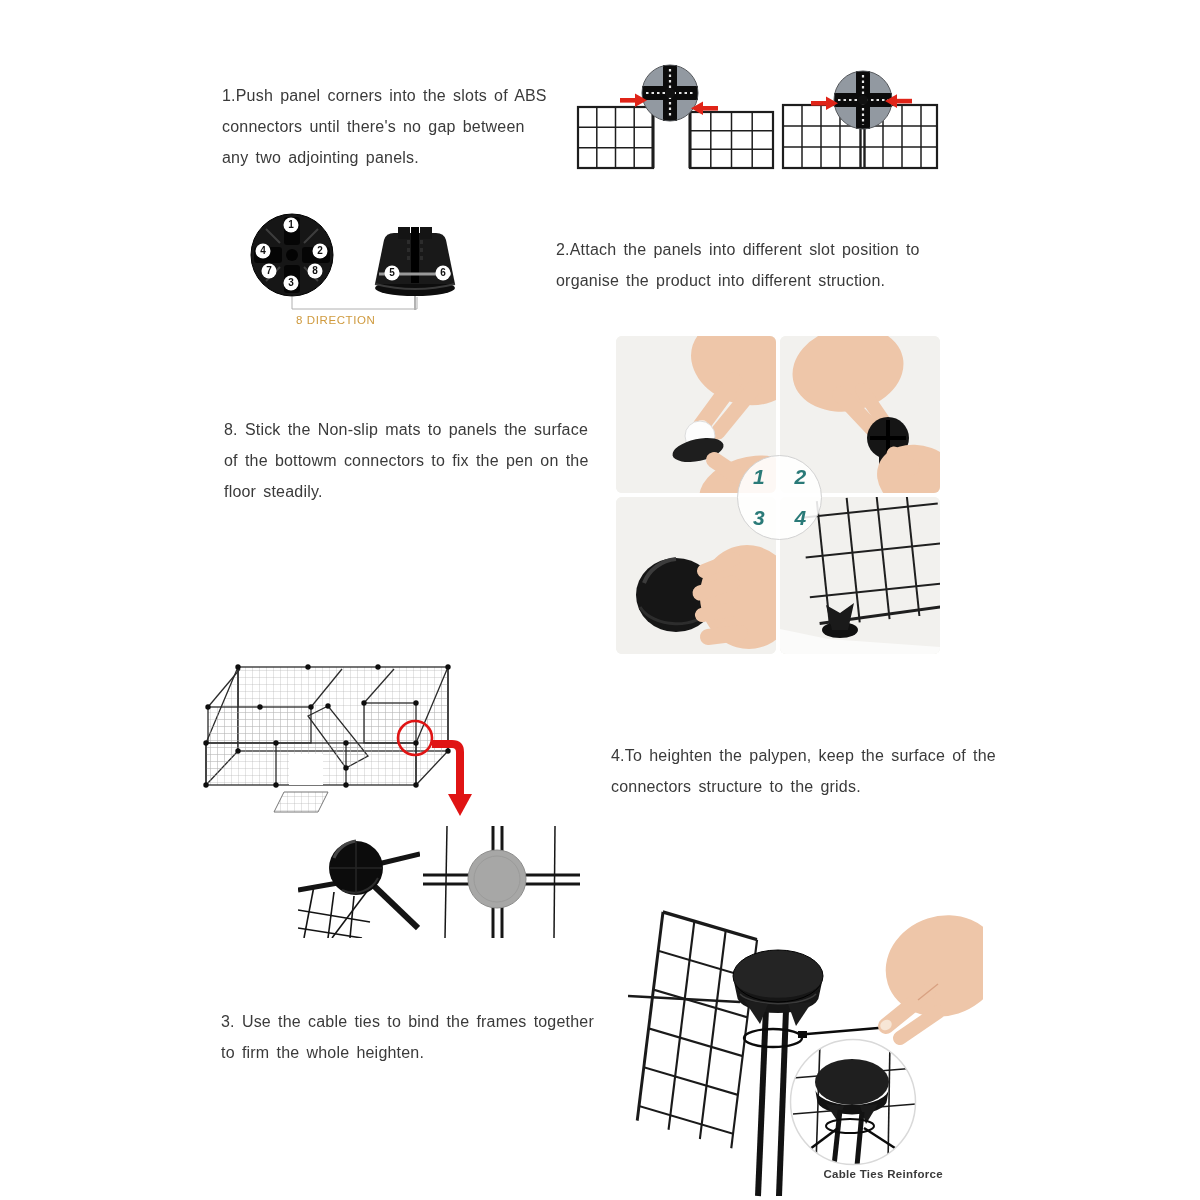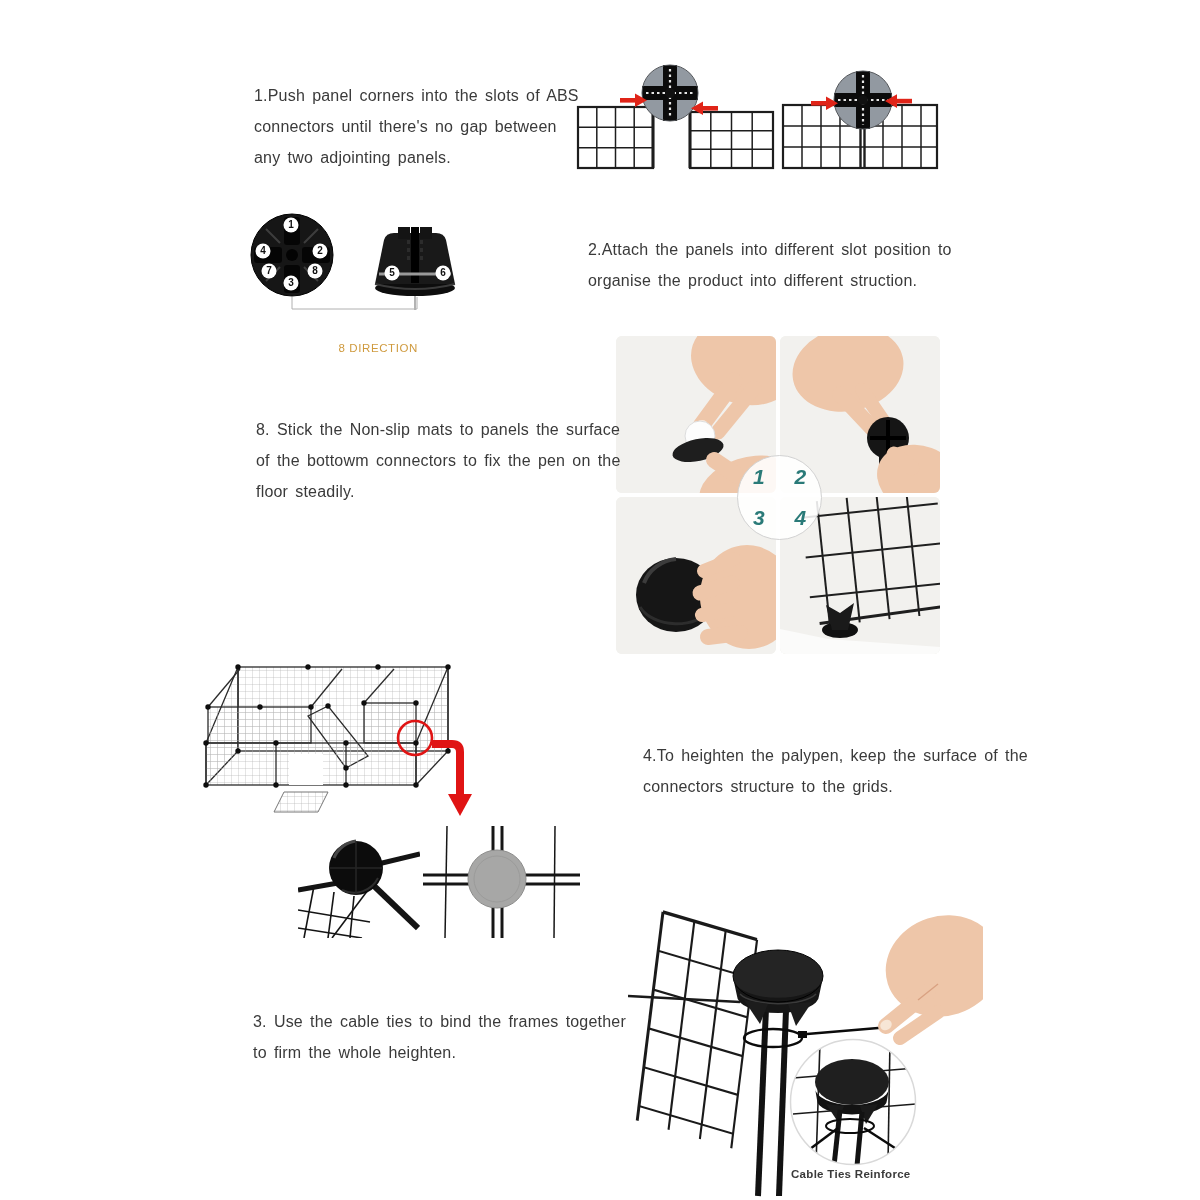--- a/index.html
+++ b/index.html
@@ -1,23 +1,23 @@
 <!DOCTYPE html>
 <html><head>
 <meta charset="utf-8">
 <style>
   html,body{margin:0;padding:0;background:#fff;}
   #canvas{position:relative;width:1200px;height:1200px;background:#fff;overflow:hidden;
           font-family:"Liberation Sans",sans-serif;}
   .step{position:absolute;color:#3a3a3a;font-size:16px;letter-spacing:.2px;word-spacing:2.5px;}
-  .step .ln{height:31px;line-height:31px;white-space:nowrap;margin-left:32px;}
+  .step .ln{height:31px;line-height:31px;white-space:nowrap;}
   .fig{position:absolute;}
   svg{font-family:"Liberation Sans",sans-serif;display:block;}
-  .dirlabel{position:absolute;color:#cf9a3e;font-size:11.5px;letter-spacing:.6px;text-align:right;margin-top:28px;}
-  .caption{position:absolute;color:#3a3a3a;font-size:11.5px;font-weight:bold;letter-spacing:.3px;text-align:left;}
+  .dirlabel{position:absolute;color:#cf9a3e;font-size:11.5px;letter-spacing:.6px;text-align:left;}
+  .caption{position:absolute;color:#3a3a3a;font-size:11.5px;font-weight:bold;letter-spacing:.3px;text-align:right;}
   #photo-grid{position:absolute;left:616px;top:336px;width:324px;height:318px;}
   .pg-cell{position:absolute;width:160px;height:157px;background:#f2f1ee;border-radius:6px;overflow:hidden;}
   .numcircle{position:absolute;left:121px;top:119px;width:83px;height:83px;border-radius:50%;
              background:rgba(255,255,255,.88);border:1px solid #d2d2d2;display:grid;
              grid-template-columns:1fr 1fr;grid-template-rows:1fr 1fr;z-index:5;}
   .numcircle span{display:flex;align-items:center;justify-content:center;color:#2a7a78;
                   font-weight:bold;font-style:italic;font-size:21px;}
 </style>
 </head>
 <body>

